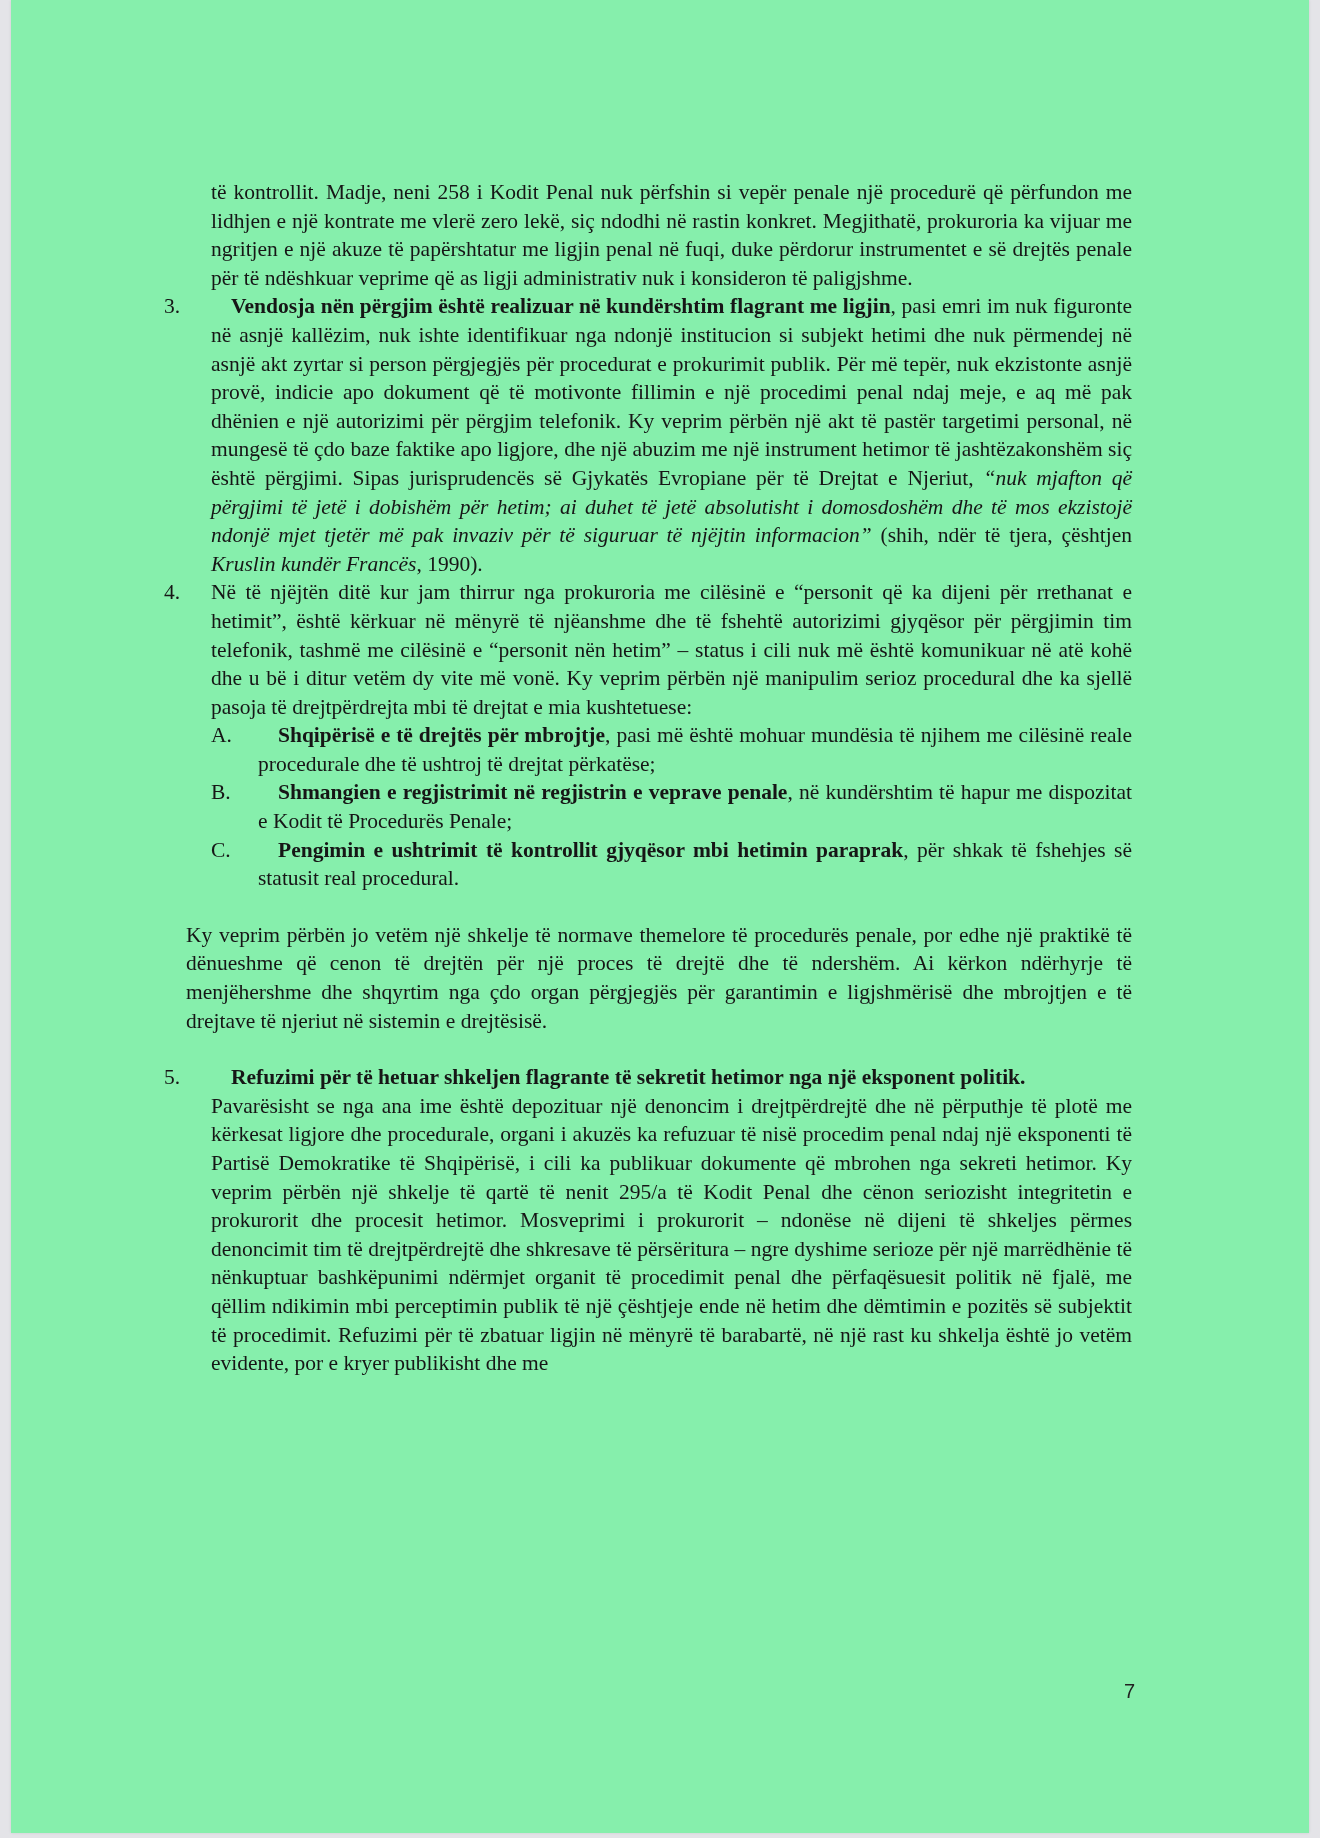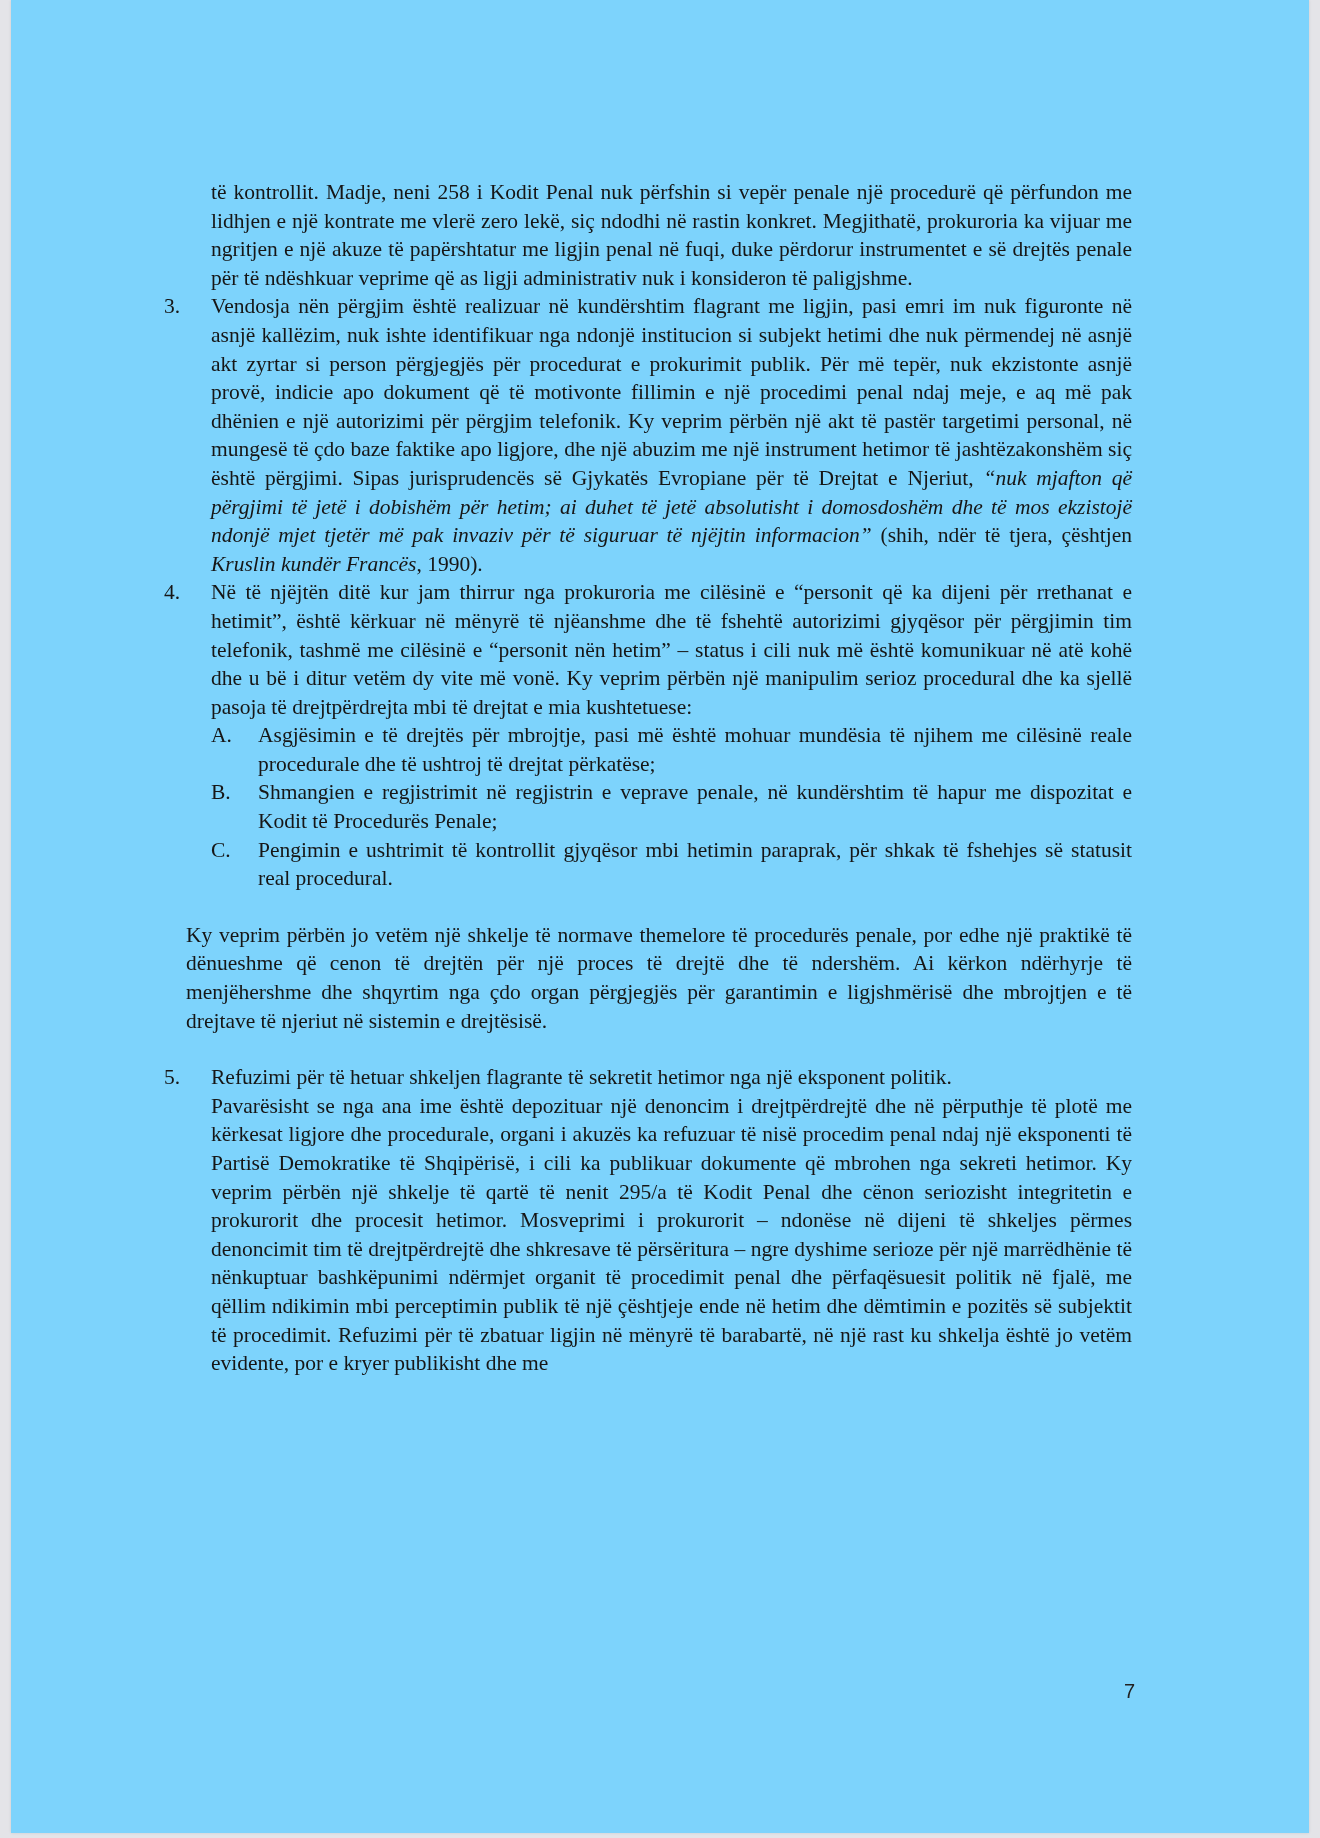--- a/index.html
+++ b/index.html
@@ -12,21 +12,21 @@
       background: #e4e4e8;
       position: relative;
       overflow: hidden;
     }
     .page {
       position: absolute;
       left: 11px;
       top: 0;
       width: 1298px;
       height: 1833px;
-      background: #7dd3fc;
+      background: #86efac;
       box-shadow: 0 0 3px rgba(0,0,0,0.10);
     }
     .content {
       position: absolute;
       left: 175px;
       top: 178px;
       width: 946px;
       font-family: "Liberation Serif", "DejaVu Serif", serif;
       font-size: 21.5px;
       line-height: 28.6px;
@@ -50,21 +50,21 @@
     }
     .letter-item {
       position: relative;
       padding-left: 72px;
     }
     .letter-item .letter {
       position: absolute;
       left: 25px;
       top: 0;
     }
-    b { font-weight: normal; }
+    b { font-weight: bold; margin-left: 20px; }
     i { font-style: italic; }
     .gap {
       height: 28px;
     }
     .page-number {
       position: absolute;
       left: 1113px;
       top: 1680px;
       font-family: "Liberation Sans", "DejaVu Sans", sans-serif;
       font-size: 20px;
@@ -84,21 +84,21 @@
       <b>Vendosja nën përgjim është realizuar në kundërshtim flagrant me ligjin</b><span>, pasi emri im nuk figuronte në asnjë kallëzim, nuk ishte identifikuar nga ndonjë institucion si subjekt hetimi dhe nuk përmendej në asnjë akt zyrtar si person përgjegjës për procedurat e prokurimit publik. Për më tepër, nuk ekzistonte asnjë provë, indicie apo dokument që të motivonte fillimin e një procedimi penal ndaj meje, e aq më pak dhënien e një autorizimi për përgjim telefonik. Ky veprim përbën një akt të pastër targetimi personal, në mungesë të çdo baze faktike apo ligjore, dhe një abuzim me një instrument hetimor të jashtëzakonshëm siç është përgjimi. Sipas jurisprudencës së Gjykatës Evropiane për të Drejtat e Njeriut, </span><i>“nuk mjafton që përgjimi të jetë i dobishëm për hetim; ai duhet të jetë absolutisht i domosdoshëm dhe të mos ekzistojë ndonjë mjet tjetër më pak invaziv për të siguruar të njëjtin informacion”</i><span> (shih, ndër të tjera, çështjen </span><i>Kruslin kundër Francës</i><span>, 1990).</span>
     </div>
 
     <div class="num-item">
       <span class="num">4.</span>
       <p>Në të njëjtën ditë kur jam thirrur nga prokuroria me cilësinë e “personit që ka dijeni për rrethanat e hetimit”, është kërkuar në mënyrë të njëanshme dhe të fshehtë autorizimi gjyqësor për përgjimin tim telefonik, tashmë me cilësinë e “personit nën hetim” – status i cili nuk më është komunikuar në atë kohë dhe u bë i ditur vetëm dy vite më vonë. Ky veprim përbën një manipulim serioz procedural dhe ka sjellë pasoja të drejtpërdrejta mbi të drejtat e mia kushtetuese:</p>
     </div>
 
     <div class="letter-item">
       <span class="letter">A.</span>
-      <b>Asgjësimin e të drejtës për mbrojtje</b><span>, pasi më është mohuar mundësia të njihem me cilësinë reale procedurale dhe të ushtroj të drejtat përkatëse;</span>
+      <b>Shqipërisë e të drejtës për mbrojtje</b><span>, pasi më është mohuar mundësia të njihem me cilësinë reale procedurale dhe të ushtroj të drejtat përkatëse;</span>
     </div>
     <div class="letter-item">
       <span class="letter">B.</span>
       <b>Shmangien e regjistrimit në regjistrin e veprave penale</b><span>, në kundërshtim të hapur me dispozitat e Kodit të Procedurës Penale;</span>
     </div>
     <div class="letter-item">
       <span class="letter">C.</span>
       <b>Pengimin e ushtrimit të kontrollit gjyqësor mbi hetimin paraprak</b><span>, për shkak të fshehjes së statusit real procedural.</span>
     </div>
 

